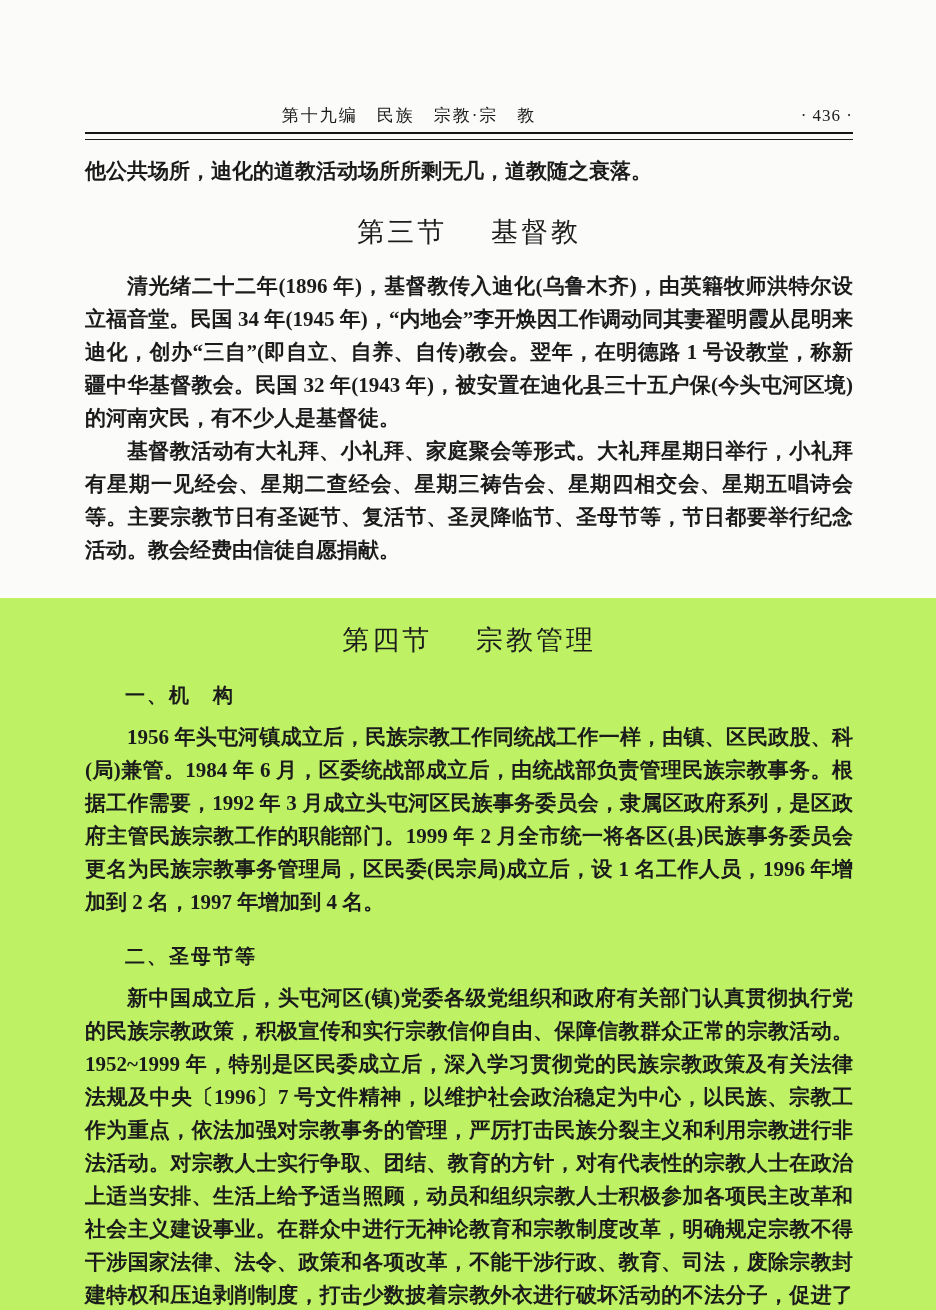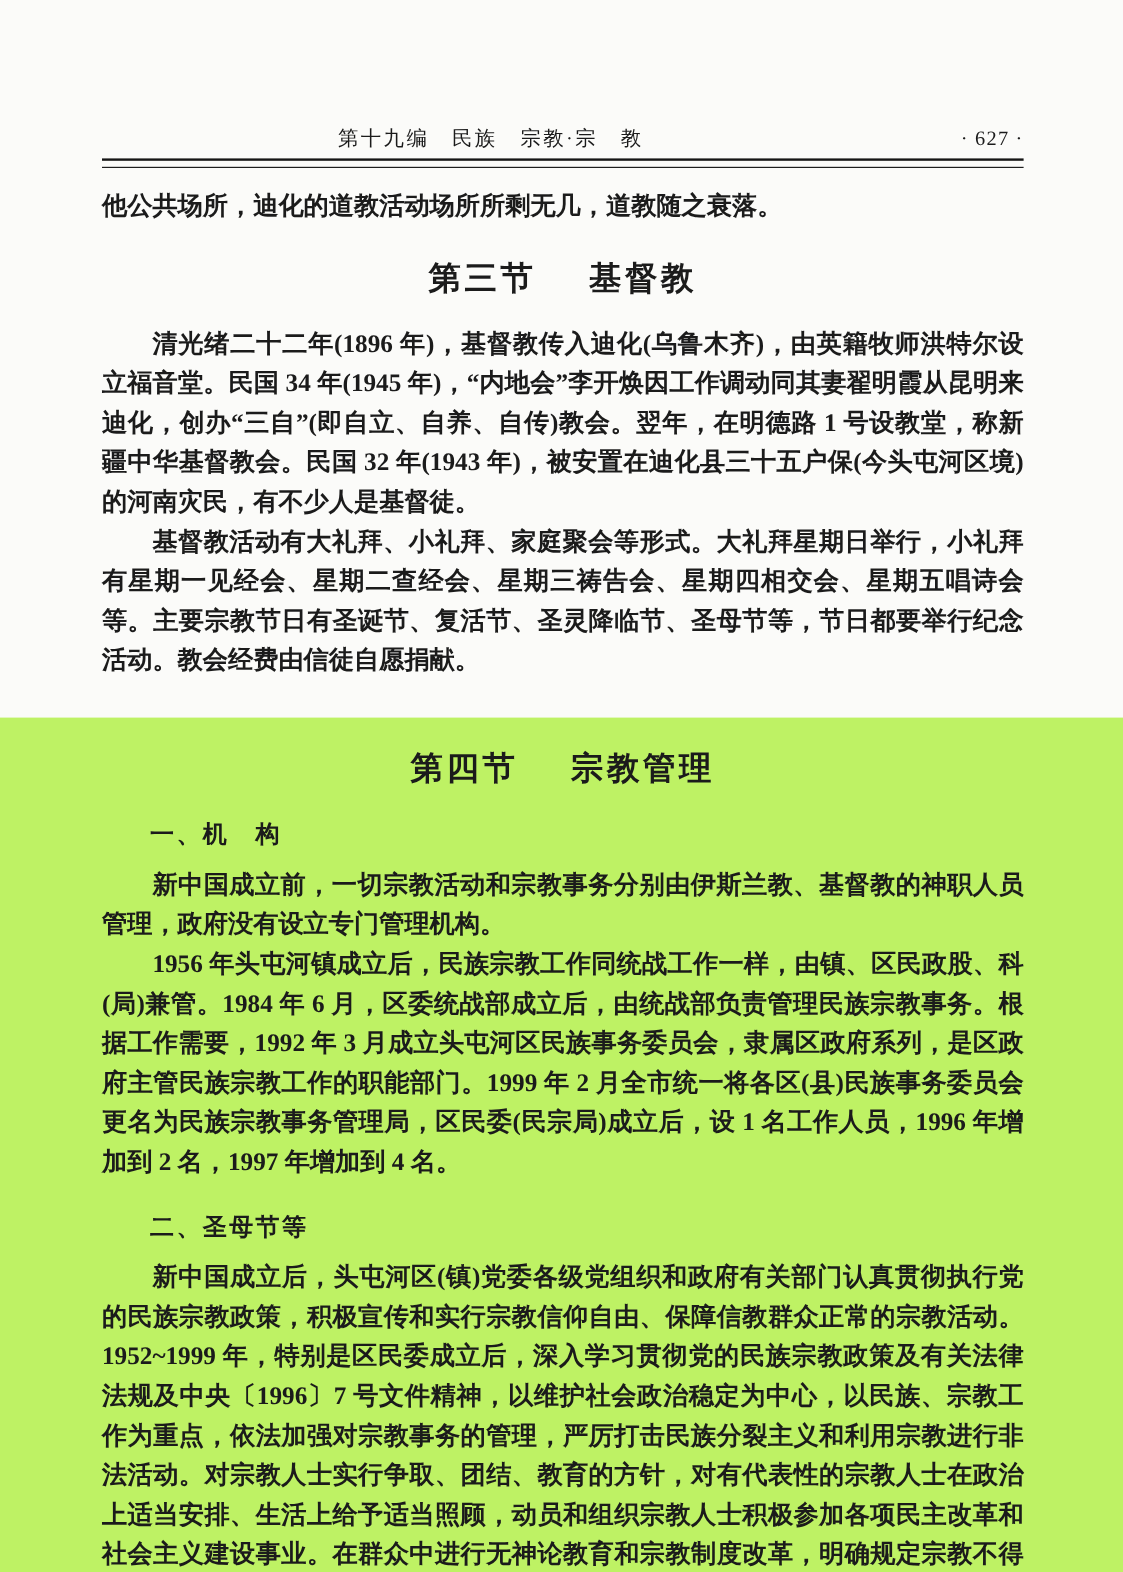--- a/index.html
+++ b/index.html
@@ -50,21 +50,21 @@
     font-size:21px;
     line-height:33px;
     text-align:justify;
     margin:0;
     font-weight:bold;
   }
   .indent{ text-indent:2em; }
   .intro{ margin-top:15px; }
   .section-title{
     text-align:center;
-    font-weight:bold;
+    font-weight:normal;
     font-size:27px;
     letter-spacing:3px;
     margin:26px 0 20px 0;
   }
   .section-title .title-name{ margin-left:34px; }
   .gray-zone .section-title{ margin:12px 0 16px 0; }
   .sub-heading{
     font-family:"Liberation Sans","DejaVu Sans",sans-serif;
     font-weight:bold;
     font-size:20px;
@@ -75,21 +75,21 @@
 </style>
 </head>
 <body>
 
 <div class="page">
 
   <div class="white-zone">
 
     <div class="page-header">
       <span class="running-title">第十九编　民族　宗教·宗　教</span>
-      <span class="page-number">· 627 ·</span>
+      <span class="page-number">· 436 ·</span>
     </div>
 
     <div class="header-rule"></div>
 
     <p class="body-text intro">他公共场所，迪化的道教活动场所所剩无几，道教随之衰落。</p>
 
     <div class="section-title">
       <span class="title-number">第三节</span>
       <span class="title-name">基督教</span>
     </div>
@@ -101,21 +101,20 @@
 
   <div class="gray-zone">
 
     <div class="section-title">
       <span class="title-number">第四节</span>
       <span class="title-name">宗教管理</span>
     </div>
 
     <div class="sub-heading">一、机　构</div>
 
-    <p class="body-text indent">新中国成立前，一切宗教活动和宗教事务分别由伊斯兰教、基督教的神职人员管理，政府没有设立专门管理机构。</p>
     <p class="body-text indent">1956 年头屯河镇成立后，民族宗教工作同统战工作一样，由镇、区民政股、科(局)兼管。1984 年 6 月，区委统战部成立后，由统战部负责管理民族宗教事务。根据工作需要，1992 年 3 月成立头屯河区民族事务委员会，隶属区政府系列，是区政府主管民族宗教工作的职能部门。1999 年 2 月全市统一将各区(县)民族事务委员会更名为民族宗教事务管理局，区民委(民宗局)成立后，设 1 名工作人员，1996 年增加到 2 名，1997 年增加到 4 名。</p>
 
     <div class="sub-heading">二、圣母节等</div>
 
     <p class="body-text indent">新中国成立后，头屯河区(镇)党委各级党组织和政府有关部门认真贯彻执行党的民族宗教政策，积极宣传和实行宗教信仰自由、保障信教群众正常的宗教活动。1952~1999 年，特别是区民委成立后，深入学习贯彻党的民族宗教政策及有关法律法规及中央〔1996〕7 号文件精神，以维护社会政治稳定为中心，以民族、宗教工作为重点，依法加强对宗教事务的管理，严厉打击民族分裂主义和利用宗教进行非法活动。对宗教人士实行争取、团结、教育的方针，对有代表性的宗教人士在政治上适当安排、生活上给予适当照顾，动员和组织宗教人士积极参加各项民主改革和社会主义建设事业。在群众中进行无神论教育和宗教制度改革，明确规定宗教不得干涉国家法律、法令、政策和各项改革，不能干涉行政、教育、司法，废除宗教封建特权和压迫剥削制度，打击少数披着宗教外衣进行破坏活动的不法分子，促进了民主政</p>
 
   </div>
 
 </div>
 

